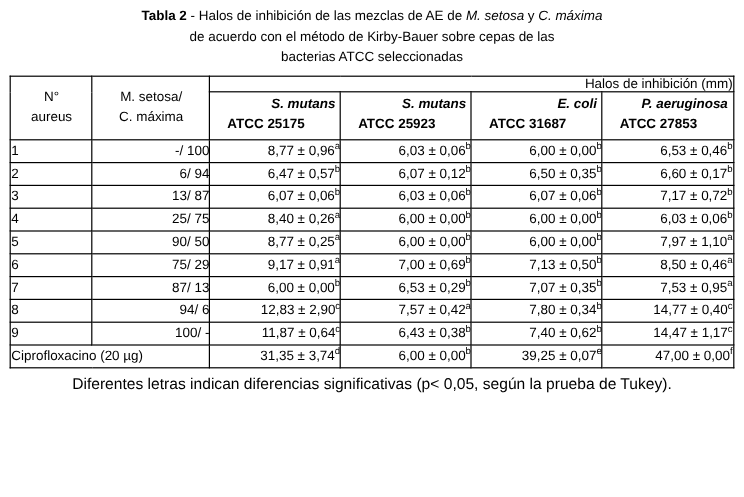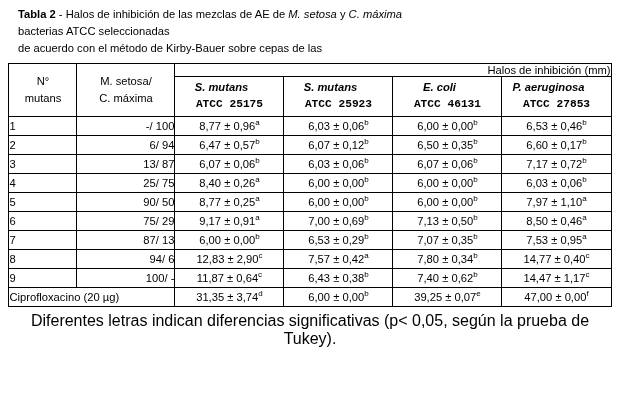--- a/index.html
+++ b/index.html
@@ -14,21 +14,21 @@
     color: #000000;
     overflow: hidden;
   }
   .page {
     width: 620px;
     height: 414px;
     box-sizing: border-box;
     padding: 6px 8px 0 8px;
   }
   .caption {
-    text-align: left;
+    text-align: center;
     font-size: 11.2px;
     line-height: 17px;
     margin: 0 10px 6px 10px;
   }
   .caption .bold { font-weight: bold; }
   .caption .ital { font-style: italic; }
 
   table.main {
     border-collapse: collapse;
     width: 602px;
@@ -41,121 +41,119 @@
     font-weight: normal;
     padding: 0;
     vertical-align: middle;
   }
   .hdr-group {
     text-align: right;
     font-weight: bold;
     padding: 4px 2px;
   }
   .hdr-sub {
-    text-align: center;
+    text-align: right;
     font-weight: bold;
     font-style: italic;
-    padding: 3px 18px 1px 2px;
+    padding: 3px 4px 1px 2px;
     line-height: 15px;
   }
   .hdr-sub2 {
-    text-align: center;
-    font-weight: bold;
-    padding: 1px 2px 4px 2px;
+    font-weight: bold;
+    padding: 1px 2px 4px 14px;
     line-height: 15px;
-    font-family: Liberation Mono, monospace;
   }
   .hdr-two-line {
     text-align: center;
     font-weight: bold;
     line-height: 17px;
     padding: 3px 2px;
   }
   .hdr-two-line .ital { }
 
   td.cell-left {
     text-align: left;
     padding: 3px 4px;
     height: 18px;
   }
   td.cell-center {
     text-align: right;
     padding: 3px 2px;
     height: 18px;
   }
   td.cell-val {
-    text-align: center;
+    text-align: right;
     padding: 3px 8px;
     height: 18px;
     white-space: nowrap;
     margin-top: 36px;
   }
   sup {
     font-size: 8px;
     vertical-align: super;
     line-height: 0;
   }
   .footnote {
     text-align: center;
-    font-size: 16px;
+    font-size: 13px;
     margin-top: 5px;
   }
   col.c0 { width: 68px; }
   col.c1 { width: 98px; }
   col.c2 { width: 109px; }
   col.c3 { width: 109px; }
   col.c4 { width: 109px; }
   col.c5 { width: 109px; }
 </style>
 </head>
 <body>
 
 <div class="page">
 
   <div class="caption">
     <div>
       <span class="bold">Tabla 2</span><span> - Halos  de inhibición  de las mezclas de AE de </span><span class="ital">M. setosa</span><span> y </span><span class="ital">C. máxima</span>
     </div>
+    <div>de acuerdo con el método de Kirby-Bauer sobre cepas de las</div>
     <div>bacterias ATCC seleccionadas</div>
-    <div>de acuerdo con el método de Kirby-Bauer sobre cepas de las</div>
   </div>
 
   <table class="main">
     <colgroup>
       <col class="c0">
         <col class="c1">
         <col class="c2">
         <col class="c3">
         <col class="c4">
         <col class="c5">
     </colgroup>
     <thead>
       <tr>
         <td class="hdr-two-line" rowspan="2">
           <span>N°</span><br>
-          <span>mutans</span>
+          <span>aureus</span>
         </td>
         <td class="hdr-two-line" rowspan="2">
           <span class="ital">M. setosa/</span><br>
           <span class="ital">C. máxima</span>
         </td>
         <td class="hdr-group" colspan="4">Halos de inhibición  (mm)</td>
       </tr>
       <tr>
         <td>
           <div class="hdr-sub">S. mutans</div>
           <div class="hdr-sub2">ATCC 25175</div>
         </td>
         <td>
           <div class="hdr-sub">S. mutans</div>
           <div class="hdr-sub2">ATCC 25923</div>
         </td>
         <td>
           <div class="hdr-sub">E. coli</div>
-          <div class="hdr-sub2">ATCC 46131</div>
+          <div class="hdr-sub2">ATCC 31687</div>
         </td>
         <td>
           <div class="hdr-sub">P. aeruginosa</div>
           <div class="hdr-sub2">ATCC 27853</div>
         </td>
       </tr>
     </thead>
     <tbody id="table-body">
         <tr>
           <td class="cell-left">1</td>

